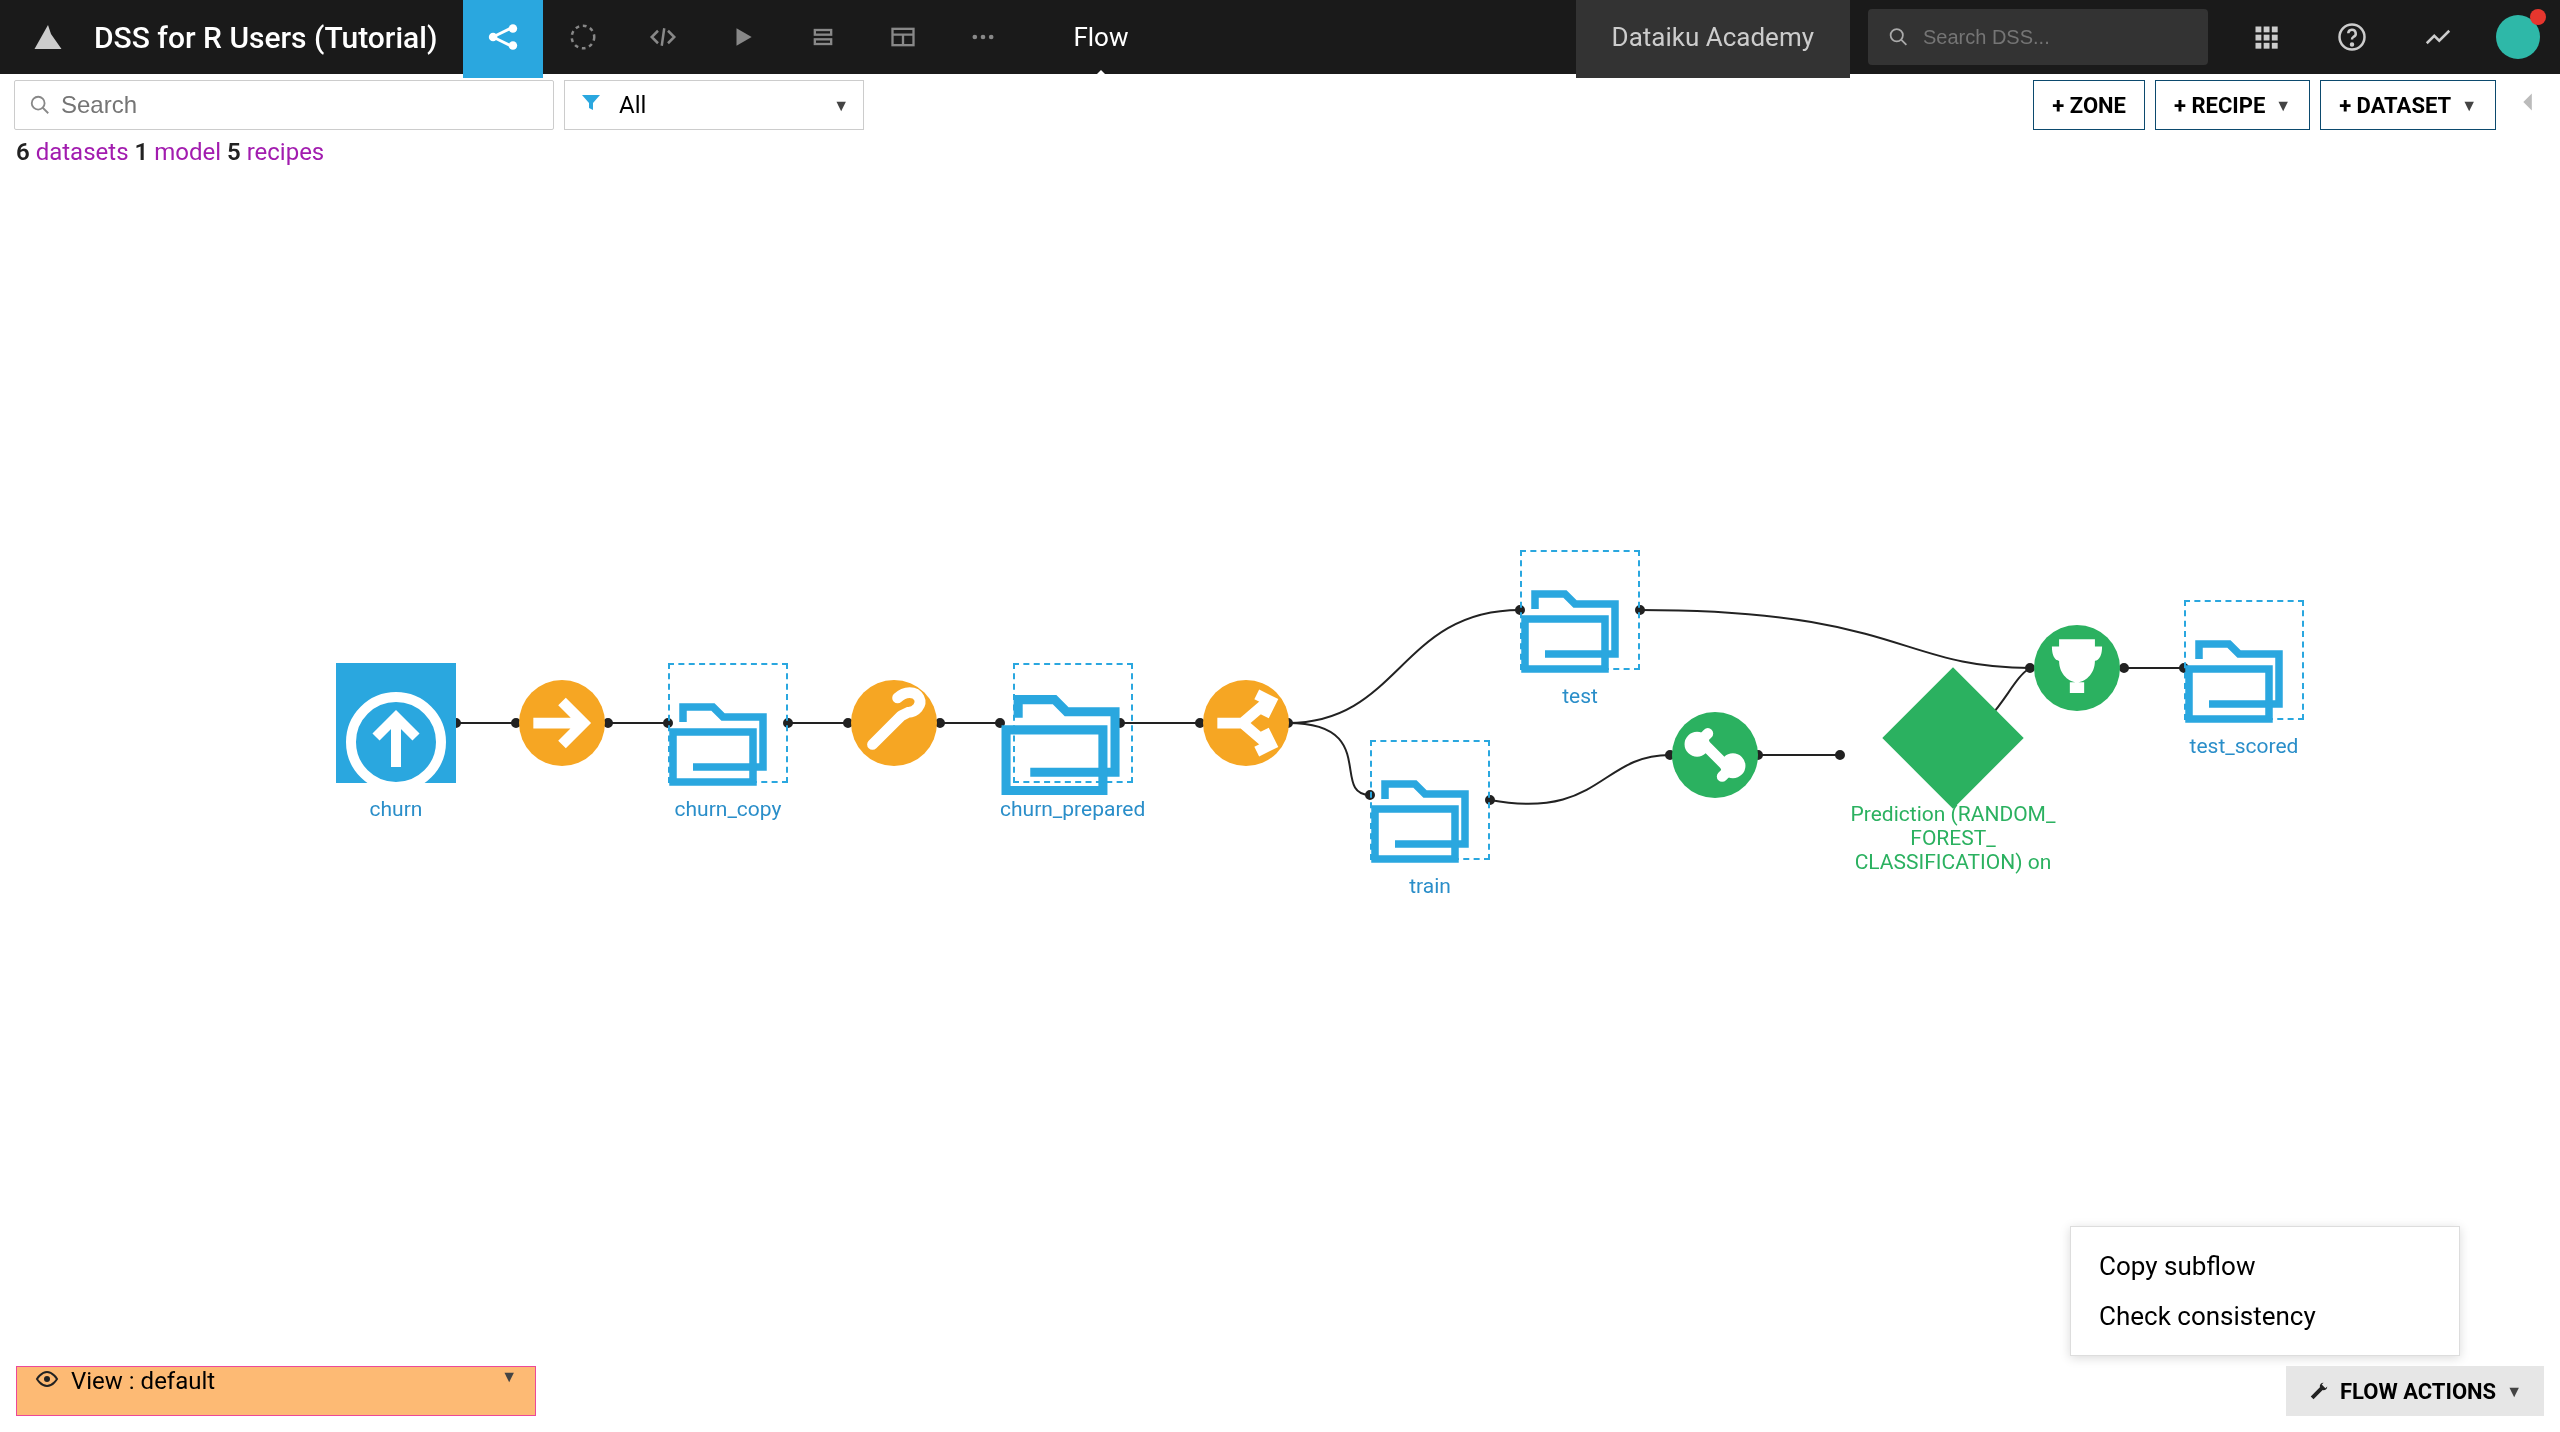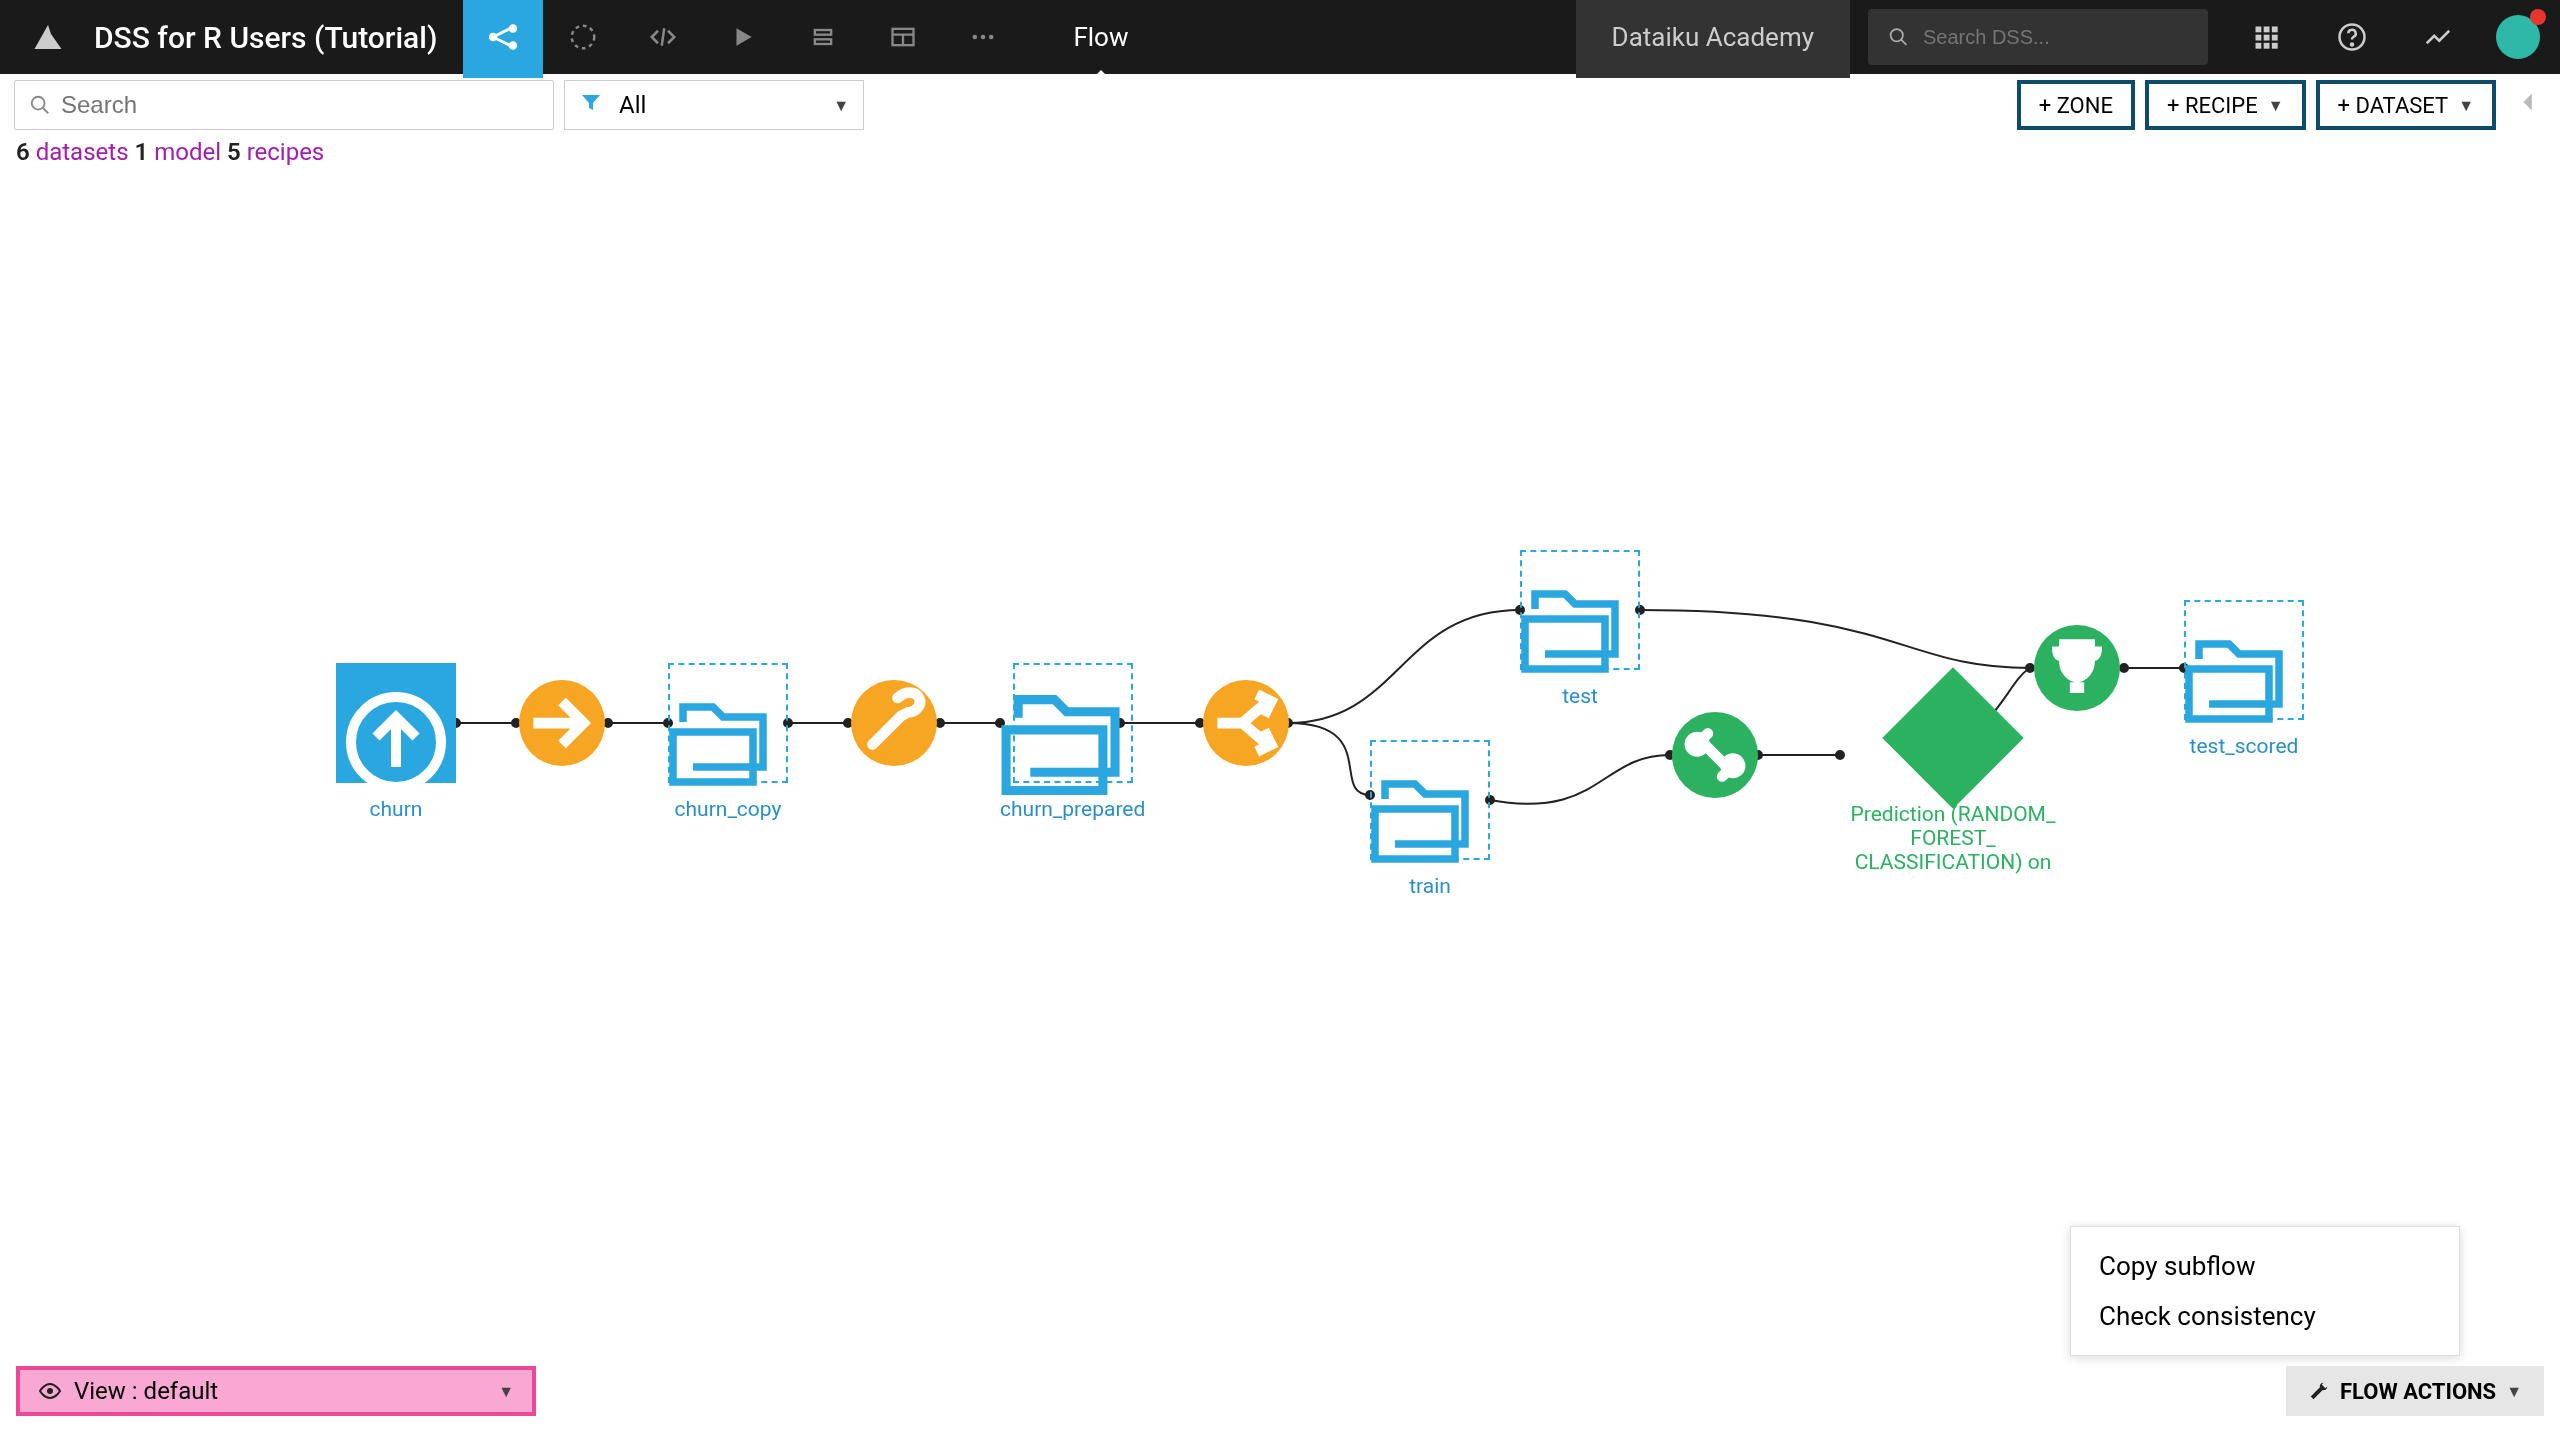--- a/index.html
+++ b/index.html
@@ -21,21 +21,21 @@
 .topbar .avatar { width: 44px; height: 44px; border-radius: 50%; background: #2eb8a8; margin-left: 30px; margin-right: 20px; position: relative;}
 .topbar .avatar::after { content:""; position:absolute; top:-6px; right:-6px; width:16px; height:16px; background:#e6362e; border-radius:50%;}
 
 
 .subbar { height: 50px; margin: 6px 14px; display: flex; align-items: center; font-size: 24px; }
 .search-field { display: flex; align-items: center; border: 1px solid #ccc; height: 50px; width: 540px; border-radius: 2px; padding: 0 14px; }
 .search-field input { border: none; outline: none; font-size: 24px; flex:1; margin-left: 10px;}
 .filter-dd { display: flex; align-items: center; border: 1px solid #ccc; height: 50px; width: 300px; margin-left: 10px; padding: 0 14px; cursor: pointer; }
 .filter-dd .fi { color:#2aa7df; margin-right: 16px;}
 .subbar .spacer { flex: 1; }
-.add-btn { border: 4px solid #0c4a6e; height: 50px; padding: 4px 18px; margin-left: 10px; display: flex; align-items: center; font-weight: 400; font-size: 22px; cursor: pointer; }
+.add-btn { border: 1px solid #0c4a6e; height: 50px; padding: 4px 18px; margin-left: 10px; display: flex; align-items: center; font-weight: 700; font-size: 22px; cursor: pointer; }
 .caret-down { margin-left: 10px; font-size: 16px; color: #444; }
 .back-arrow { margin-left: 16px; color: #bbb; cursor: pointer; }
 
 
 .counts { margin: 8px 16px; font-size: 24px; }
 .counts .n { color: #222; font-weight: 600; }
 .counts a { color: #a21caf; text-decoration: none; }
 
 
 .canvas { position: absolute; top: 200px; left: 0; right: 0; bottom: 80px; }
@@ -46,21 +46,21 @@
 .node .dashed { border: 2px dashed #2aa7df; }
 .node .solid { background: #2aa7df; }
 .node .circle { width: 86px; height: 86px; border-radius: 50%; background: #f6a623; display:flex; align-items:center; justify-content:center;}
 .node .green-circle { width: 86px; height: 86px; border-radius: 50%; background: #2bb160; display:flex; align-items:center; justify-content:center;}
 .node .diamond { width: 100px; height: 100px; background: #2bb160; transform: rotate(45deg); display:flex; align-items:center; justify-content:center;}
 .node .diamond-inner { transform: rotate(-45deg); color:#fff; font-size: 32px;}
 .node .label { margin-top: 14px; font-size: 21px; color: #2a8ec9; }
 .node .label.green { color: #2bb160; }
 
 
-.view-pill { position: absolute; left: 16px; bottom: 16px; border: 4px solid #ec4899; height: 50px; width: 520px; display: flex; align-items: center; padding: 0 18px; font-size: 24px; cursor: pointer; background: #f9a8d4;}
+.view-pill { position: absolute; left: 16px; bottom: 16px; border: 1px solid #ec4899; height: 50px; width: 520px; display: flex; align-items: flex-start; padding: 0 18px; font-size: 24px; cursor: pointer; background: #fdba74;}
 .view-pill .caret-down { margin-left: auto; }
 .flow-actions { position: absolute; right: 16px; bottom: 16px; background: #e6e6e6; height: 50px; padding: 0 22px; display: flex; align-items: center; font-weight: 700; font-size: 22px; cursor: pointer;}
 .flow-menu { position: absolute; right: 100px; bottom: 76px; background: #fff; border: 1px solid #ddd; box-shadow: 0 2px 10px rgba(0,0,0,0.15); width: 390px; padding: 14px 0; font-size: 26px;}
 .flow-menu .item { padding: 10px 28px; cursor: pointer; }
 .flow-menu .item.highlight { position: relative; }
 .flow-menu .item.highlight::before { content:""; position:absolute; left: 12px; top: 0px; width: 124px; height: 50px; border: 4px solid #e6362e; }
 
 .folder-svg { width: 62px; height: 50px; }
 </style>
 </head>

